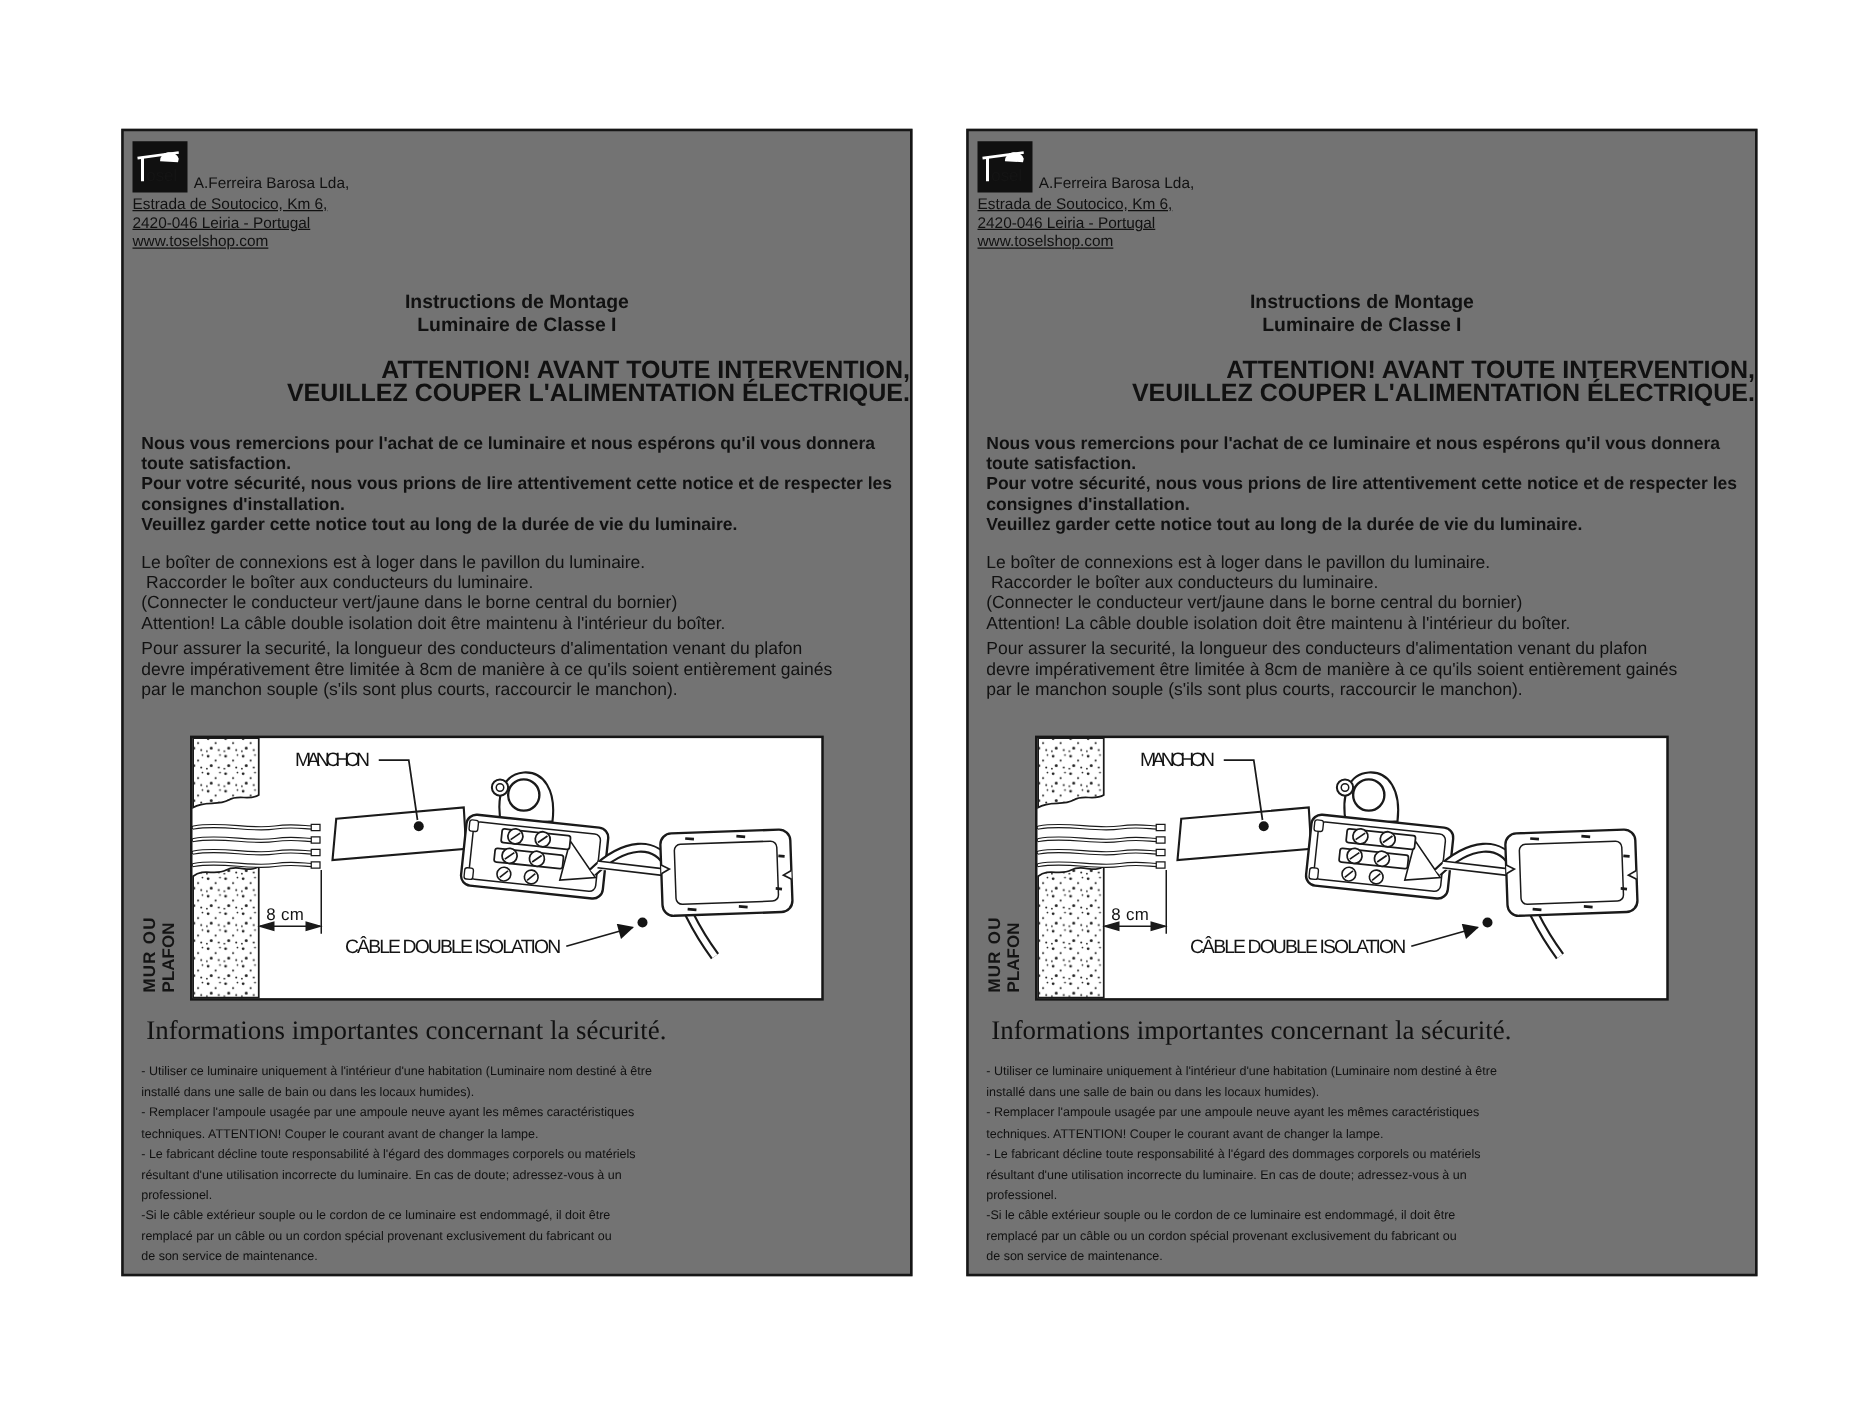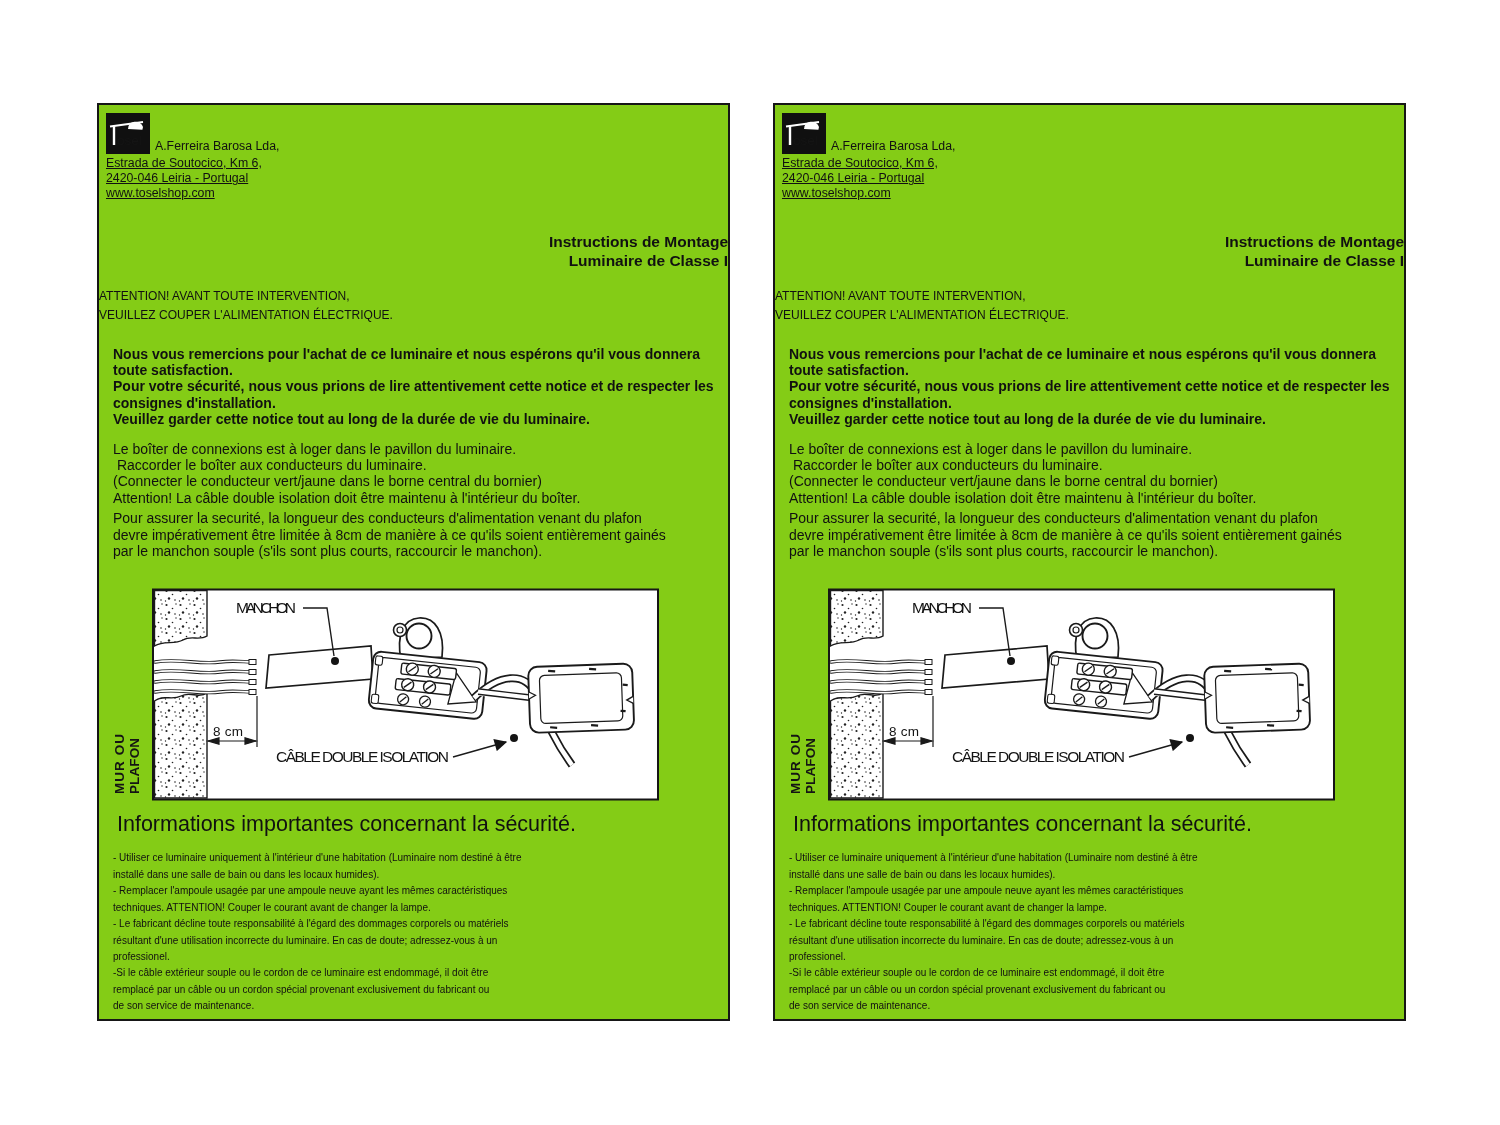--- a/index.html
+++ b/index.html
@@ -3,36 +3,36 @@
 <meta charset="utf-8">
 <style>
   html,body{margin:0;padding:0;}
   body{
     width:1500px;height:1125px;background:#ffffff;overflow:hidden;
     font-family:"Liberation Sans", sans-serif;color:#111;
     position:relative;
   }
   .panel{
     position:absolute;top:103px;width:629px;height:914px;
-    border:2px solid #161616;background:#84cc16;
+    border:2px solid #161616;background:#737373;
   }
   .panel.left{left:97px;}
   .panel.right{left:773px;}
   .brand{margin:8px 0 0 7px;display:flex;align-items:flex-end;gap:5px;}
   .logo-square{width:44px;height:41px;background:#101010;position:relative;flex:0 0 auto;}
   .company{font-size:12.3px;line-height:13px;padding-bottom:1px;}
   .address{margin:2px 0 0 7px;font-size:12.3px;line-height:15.2px;white-space:pre;text-decoration:underline;}
-  .doc-title{margin-top:30px;text-align:right;font-weight:bold;font-size:15.5px;line-height:19px;white-space:pre;}
-  .warning{margin-top:17px;text-align:left;font-weight:normal;font-size:12px;line-height:19px;white-space:pre;}
+  .doc-title{margin-top:30px;text-align:center;font-weight:bold;font-size:15.5px;line-height:19px;white-space:pre;}
+  .warning{margin-top:17px;text-align:right;font-weight:bold;font-size:20px;line-height:19px;white-space:pre;}
   .para{margin:0 0 0 14px;font-size:14px;line-height:16.4px;white-space:pre;}
   .p1{margin-top:21px;font-weight:bold;}
   .p2{margin-top:13px;}
   .p3{margin-top:4px;}
   .diagram{display:block;margin:29px 0 0 9px;}
-  .safety-title{margin:11px 0 0 18px;font-size:21.5px;line-height:25px;white-space:pre;}
+  .safety-title{margin:11px 0 0 18px;font-size:21.5px;line-height:25px;white-space:pre;font-family:Liberation Serif, serif;}
   .safety-list{margin:13px 0 0 14px;font-size:10px;line-height:16.4px;white-space:pre;}
   svg text{fill:#141414;}
 </style>
 </head>
 <body>
 
 <div class="panel left" id="panelTemplate">
 
   <div class="brand">
     <div class="logo-square">

